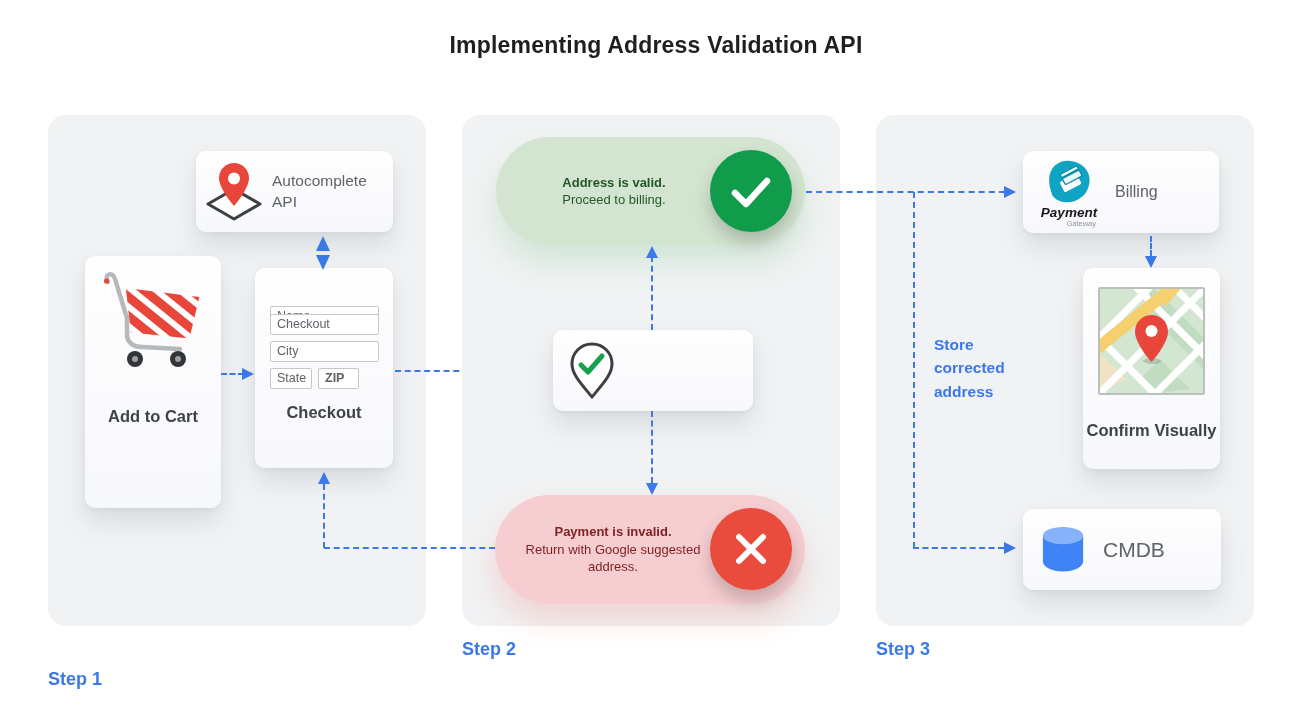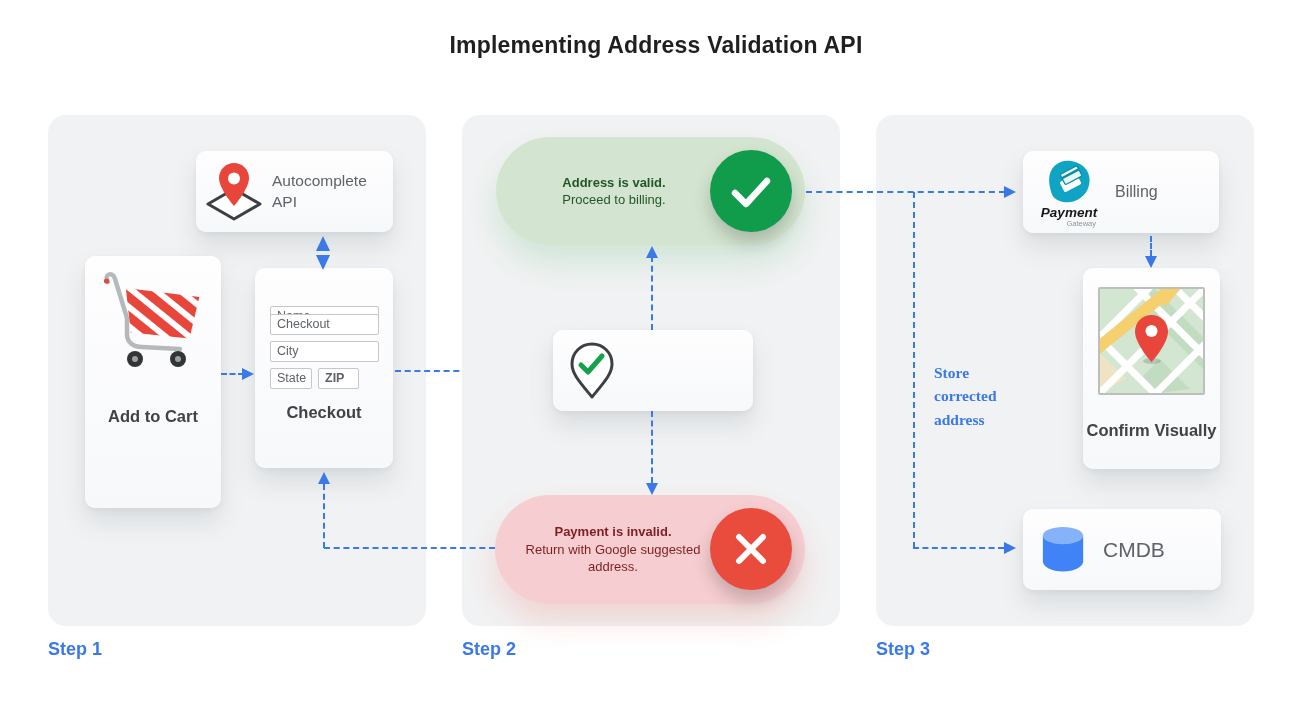--- a/index.html
+++ b/index.html
@@ -18,21 +18,21 @@
 
   .panel{
     position:absolute;top:115px;width:378px;height:511px;
     background:#f1f2f3;border-radius:18px;
   }
   #panel1{left:48px;} #panel2{left:462px;} #panel3{left:876px;}
 
   .step-label{
     position:absolute;top:639px;font-size:18px;font-weight:700;color:#3b78e8;
   }
-  #step1-label{left:48px;} #step2-label{left:462px;} #step3-label{left:876px;}
+  #step1-label{left:48px;margin-top:30px;} #step2-label{left:462px;} #step3-label{left:876px;}
 
   .card{
     position:absolute;
     background:linear-gradient(180deg,#fefeff 0%,#f7f8fa 100%);
     border-radius:10px;
     box-shadow:0 14px 24px rgba(95,110,125,.16), 0 2px 5px rgba(95,110,125,.08);
   }
   .hcard{display:flex;align-items:center;}
   .hcard .ic{flex:0 0 auto;display:flex;align-items:center;justify-content:center;}
   .hcard .lbl{font-size:15.5px;color:#5f6368;line-height:1.32;}
@@ -75,22 +75,22 @@
   .ah{position:absolute;width:0;height:0;}
   .ah-r{border-top:6px solid transparent;border-bottom:6px solid transparent;border-left:12px solid #3b78e8;}
   .ah-u{border-left:6px solid transparent;border-right:6px solid transparent;border-bottom:12px solid #3b78e8;}
   .ah-d{border-left:6px solid transparent;border-right:6px solid transparent;border-top:12px solid #3b78e8;}
 
   .sync-arrows{position:absolute;left:316px;top:236px;width:14px;}
   .sync-arrows .tri-u{width:0;height:0;border-left:7px solid transparent;border-right:7px solid transparent;border-bottom:15px solid #3b78e8;}
   .sync-arrows .tri-d{width:0;height:0;border-left:7px solid transparent;border-right:7px solid transparent;border-top:15px solid #3b78e8;margin-top:4px;}
 
   .store-note{
-    position:absolute;left:934px;top:361px;width:92px;
-    font-size:15.5px;font-weight:700;color:#3b78e8;line-height:1.5;font-family:Liberation Serif, serif;
+    position:absolute;left:934px;top:333px;width:92px;
+    font-size:15.5px;font-weight:700;color:#3b78e8;line-height:1.5;
   }
 
   .map-frame{
     position:absolute;left:15px;top:19px;width:107px;height:108px;
     border:2px solid #bcc0bc;border-radius:2px;box-sizing:border-box;overflow:hidden;background:#d2e6d2;
   }
 
   .logo-stack{display:flex;flex-direction:column;align-items:center;width:74px;}
   .logo-word{font-size:13.5px;font-weight:700;font-style:italic;color:#17181a;line-height:1;margin-top:2px;}
   .logo-sub{font-size:7.5px;color:#8f9397;line-height:1.2;align-self:flex-end;margin-right:10px;}

